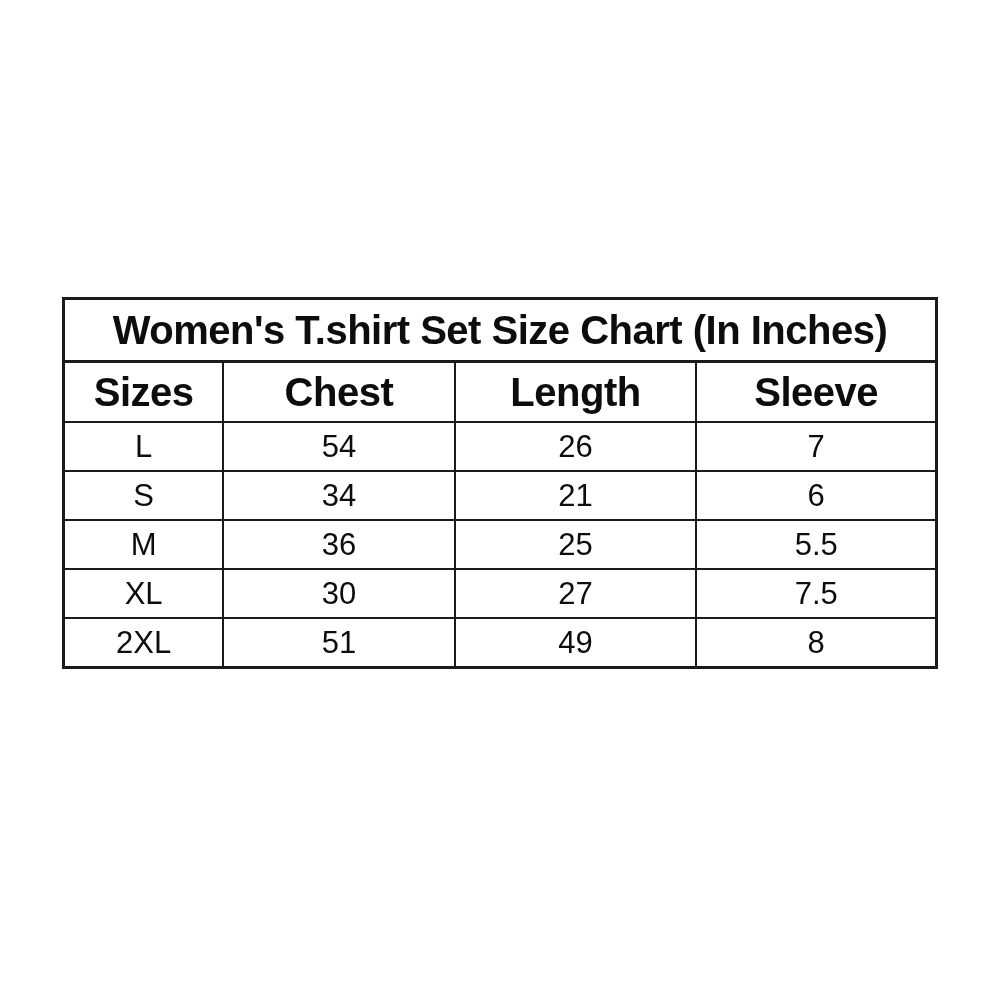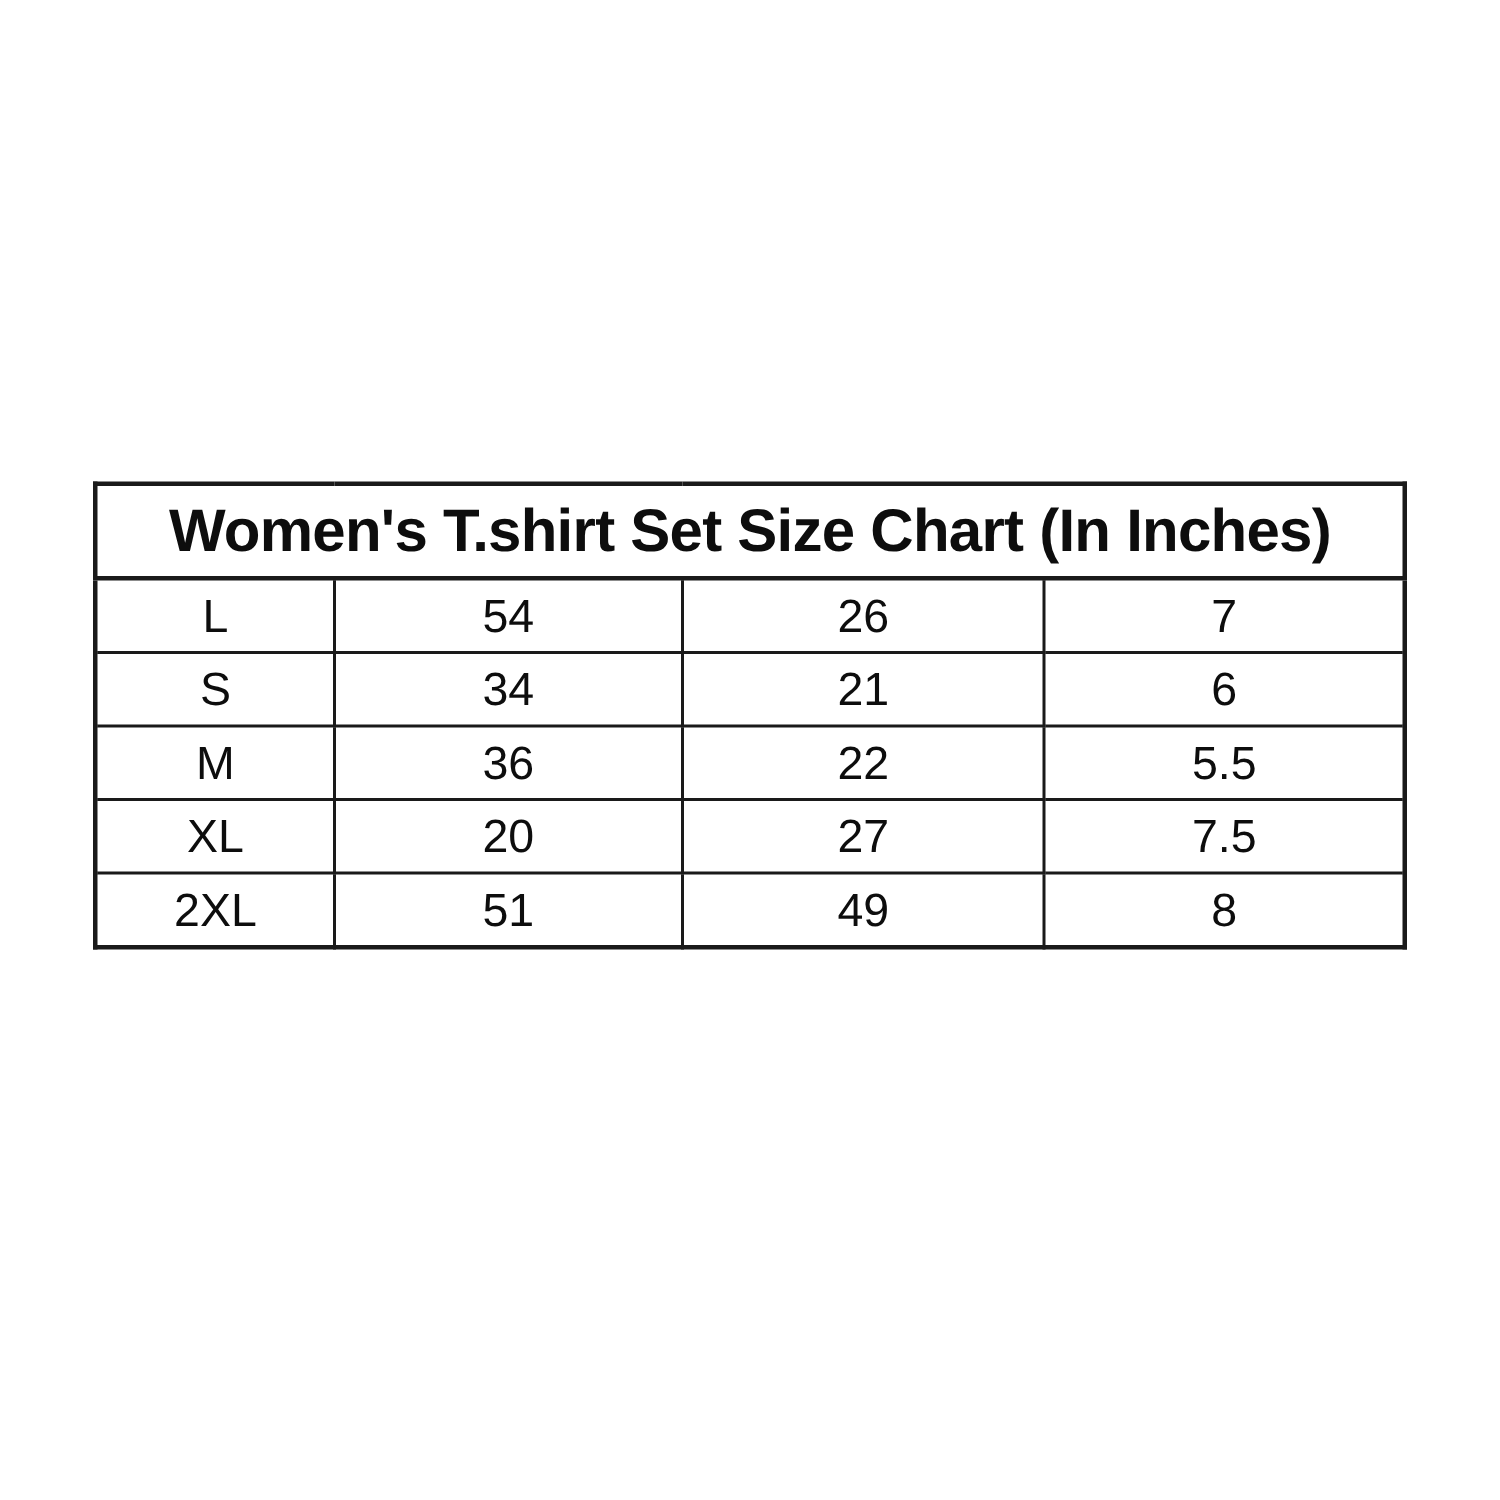--- a/index.html
+++ b/index.html
@@ -13,21 +13,20 @@
     position: relative;
     font-family: "Liberation Sans", sans-serif;
     color: #0d0d0d;
     overflow: hidden;
   }
   .chart-wrap {
     position: absolute;
     left: 62px;
     top: 297px;
     width: 876px;
-    margin-top: 24px;
   }
   table.size-chart {
     width: 100%;
     border-collapse: collapse;
     table-layout: fixed;
     background: #ffffff;
     border: 3px solid #1a1a1a;
   }
   table.size-chart th,
   table.size-chart td {
@@ -69,43 +68,49 @@
     <colgroup>
       <col class="c-sizes">
       <col class="c-chest">
       <col class="c-length">
       <col class="c-sleeve">
     </colgroup>
     <thead>
       <tr class="title-row">
         <th colspan="4">Women's T.shirt Set Size Chart (In Inches)</th>
       </tr>
+      <tr class="header-row" id="header-row">
+          <th>Sizes</th>
+          <th>Chest</th>
+          <th>Length</th>
+          <th>Sleeve</th>
+        </tr>
     </thead>
     <tbody id="body-rows">
         <tr>
           <td>L</td>
           <td>54</td>
           <td>26</td>
           <td>7</td>
         </tr>
         <tr>
           <td>S</td>
           <td>34</td>
           <td>21</td>
           <td>6</td>
         </tr>
         <tr>
           <td>M</td>
           <td>36</td>
-          <td>22</td>
+          <td>25</td>
           <td>5.5</td>
         </tr>
         <tr>
           <td>XL</td>
-          <td>20</td>
+          <td>30</td>
           <td>27</td>
           <td>7.5</td>
         </tr>
         <tr>
           <td>2XL</td>
           <td>51</td>
           <td>49</td>
           <td>8</td>
         </tr>
       </tbody>

